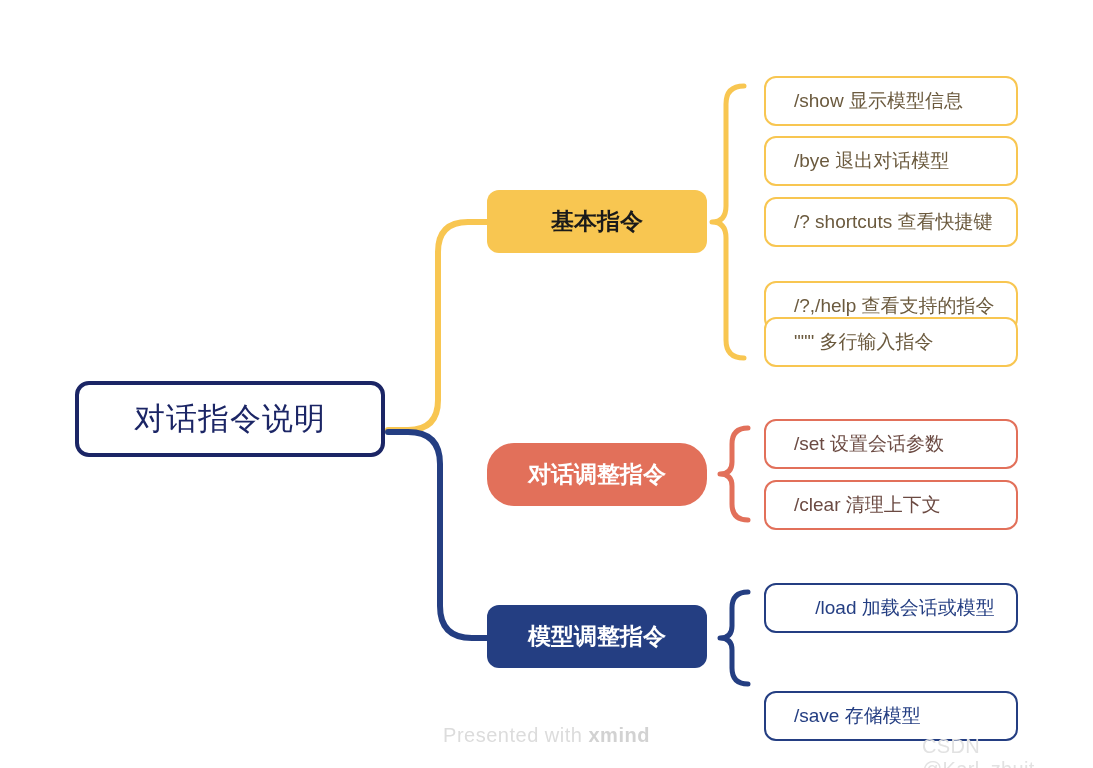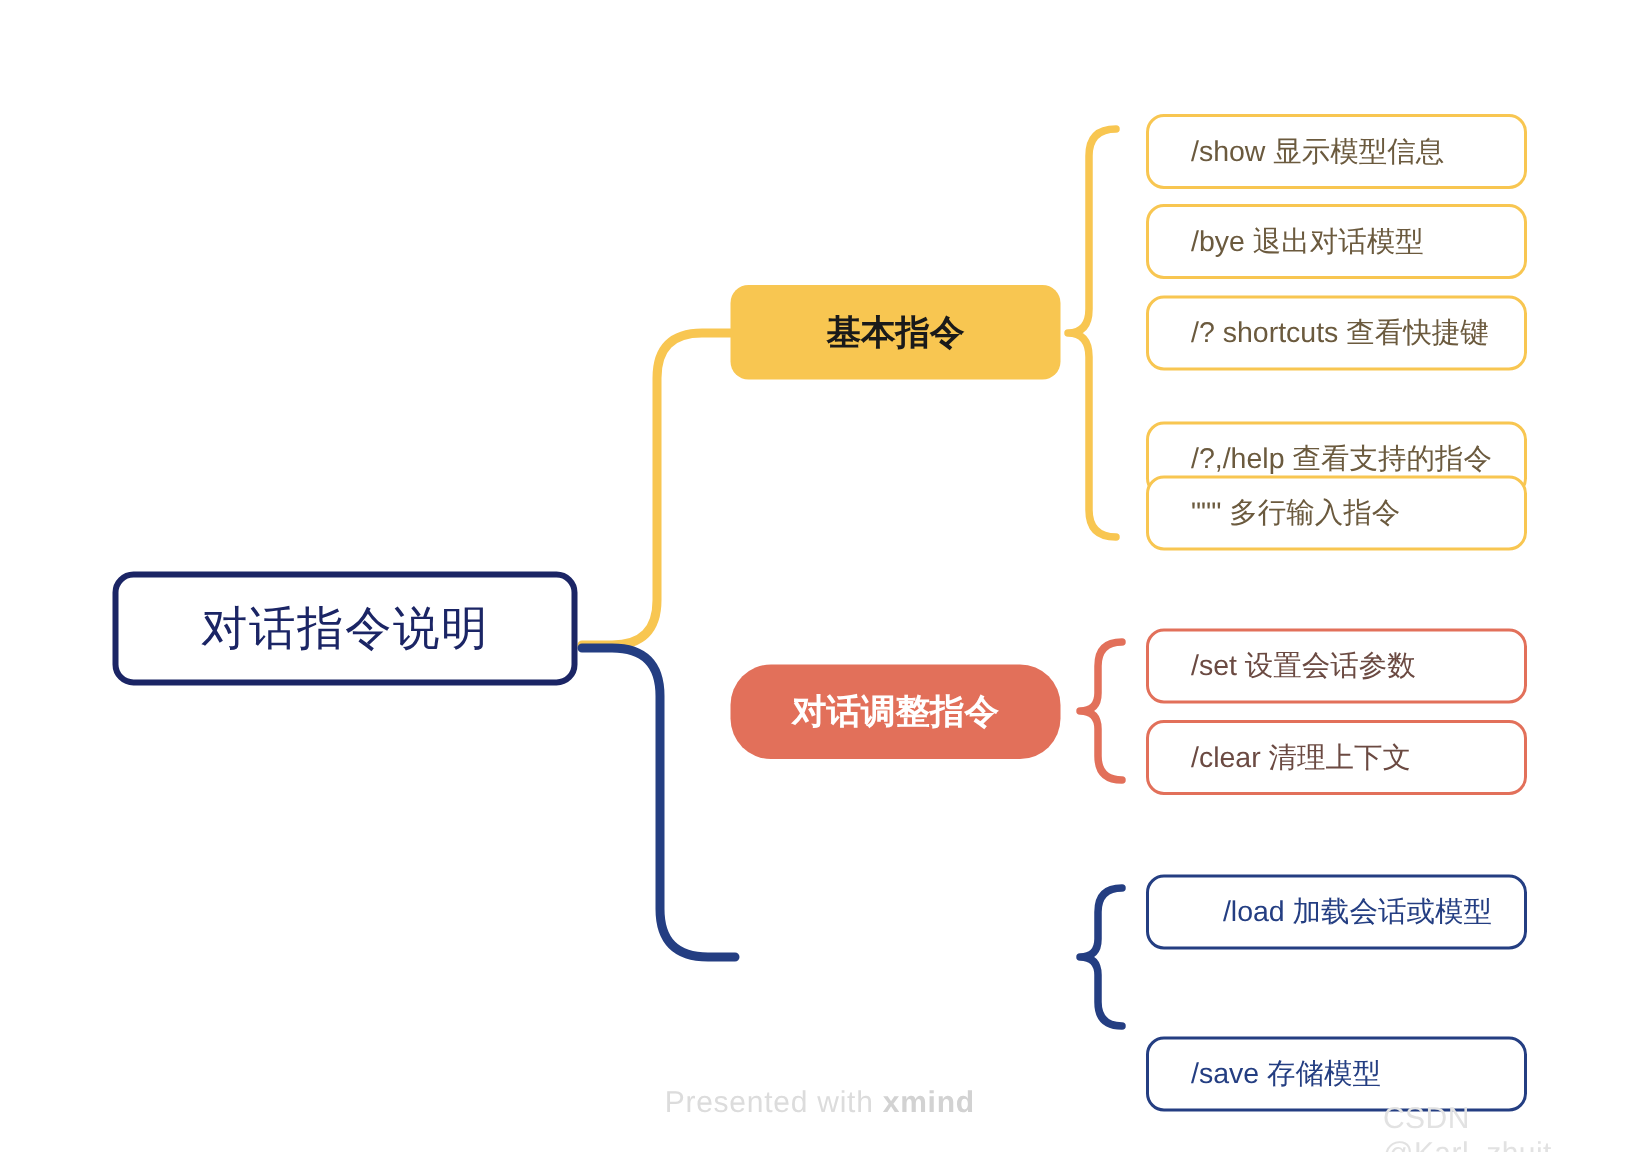--- a/index.html
+++ b/index.html
@@ -147,20 +147,23 @@
   </div>
 
   <div class="node branch-node branch-yellow">
     <span>基本指令</span>
   </div>
 
   <div class="node branch-node branch-coral">
     <span>对话调整指令</span>
   </div>
 
+  <div class="node branch-node branch-navy">
+    <span>模型调整指令</span>
+  </div>
 
   <div class="node leaf-node leaf-yellow" style="top:76px;">
     <span>/show 显示模型信息</span>
   </div>
   <div class="node leaf-node leaf-yellow" style="top:136px;">
     <span>/bye 退出对话模型</span>
   </div>
   <div class="node leaf-node leaf-yellow" style="top:197px;">
     <span>/? shortcuts 查看快捷键</span>
   </div>

